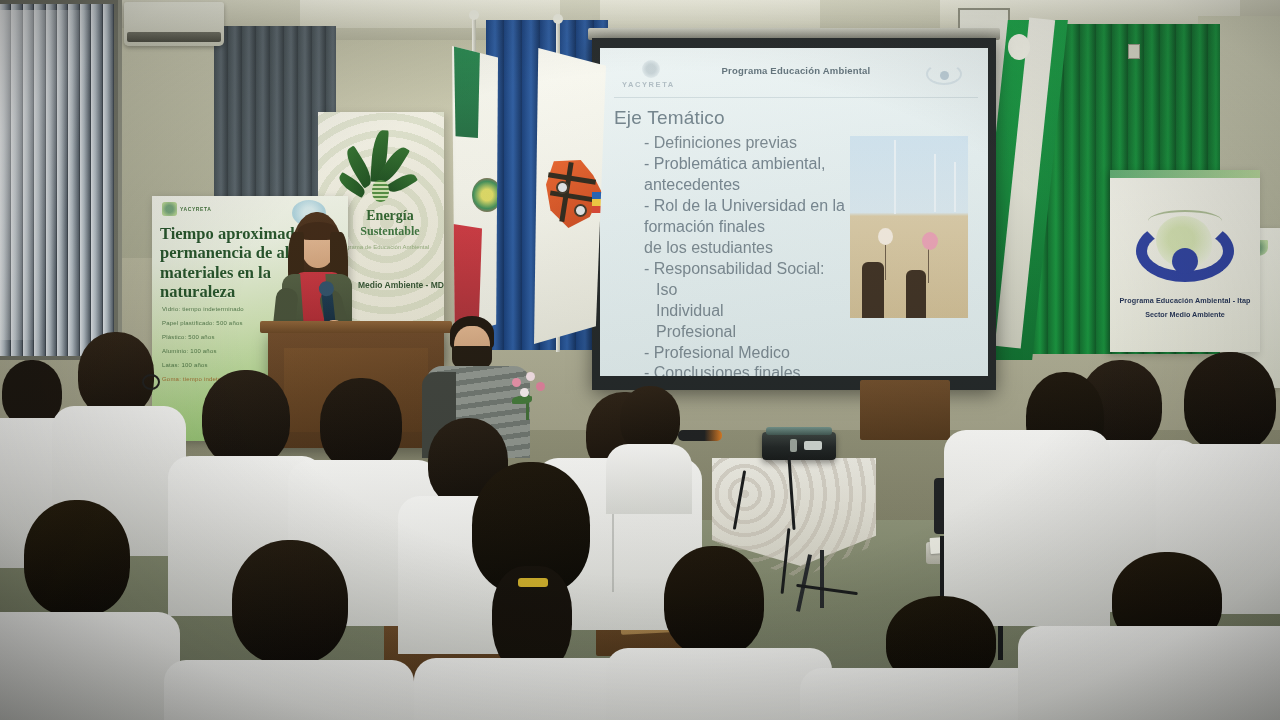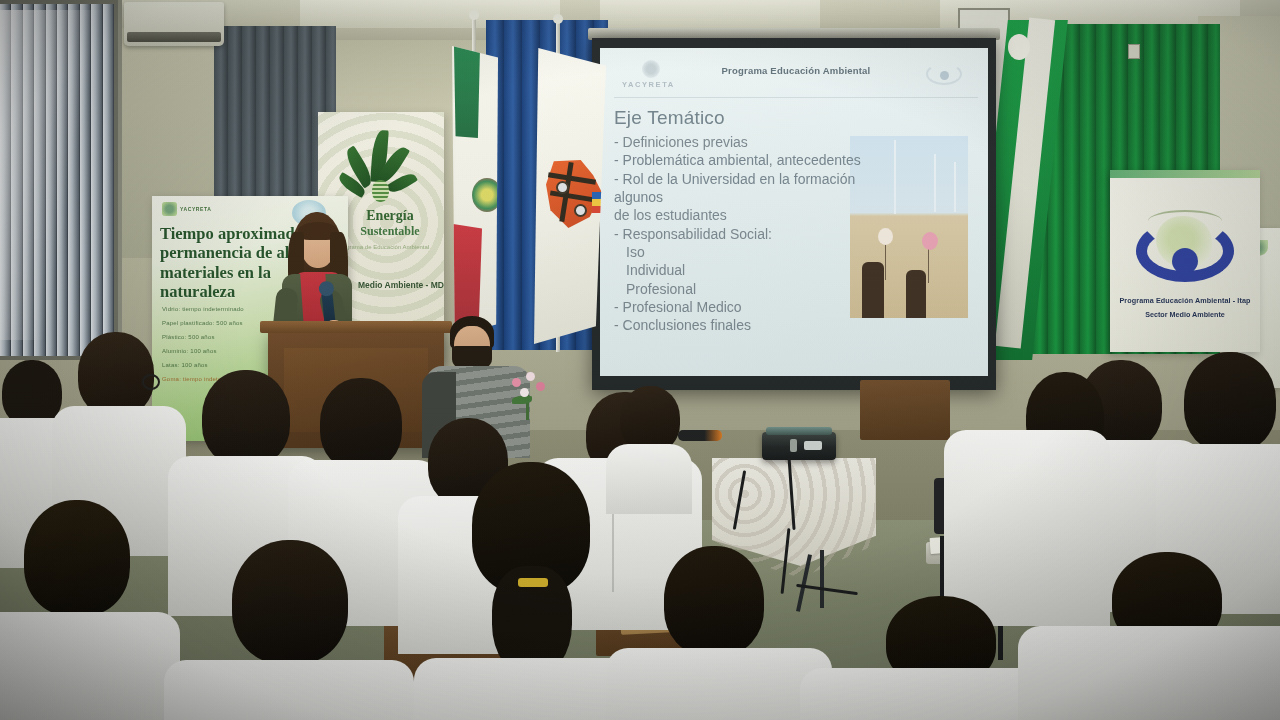--- a/index.html
+++ b/index.html
@@ -88,22 +88,22 @@
   .slide-logo-r { position:absolute; right:12px; top:0px; width:44px; height:32px; }
   .logo-arc { position:absolute; left:4px; top:5px; width:36px; height:22px;
               border:2.5px solid #cfdde5; border-top-color:transparent;
               border-radius:50%; opacity:.8; }
   .logo-dot { position:absolute; left:18px; top:13px; width:9px; height:9px;
               border-radius:50%; background:#b9cbd6; }
 
   .slide-heading { margin-top:9px; font-size:19px; font-weight:400;
                    color:#6f818b; letter-spacing:.2px; }
   .slide-body { margin-top:4px; width:215px; }
-  .slide-line { font-size:14px; line-height:1.31; color:#76858e;
-                white-space:nowrap; }
+  .slide-line { font-size:16px; line-height:1.31; color:#76858e;
+                white-space:nowrap;margin-left:30px; }
   .slide-line.indent { padding-left:12px; }
   .slide-line.wide { width:275px; white-space:normal; position:relative; z-index:3; }
 
   .slide-photo { position:absolute; right:20px; top:88px; width:118px; height:182px;
                  background:linear-gradient(180deg,#cfe3f0 0%,#d8e7ef 42%,#d8c9a6 44%,#cdbb93 100%);
                  overflow:hidden; }
   .turbine { position:absolute; width:2px; background:#e9f1f6; }
   .t1 { left:44px; top:4px; height:74px; }
   .t2 { left:84px; top:18px; height:58px; }
   .t3 { left:104px; top:26px; height:50px; }
@@ -424,21 +424,21 @@
             <div class="logo-arc"></div>
             <div class="logo-dot"></div>
           </div>
         </div>
 
         <div class="slide-heading">Eje Temático</div>
 
         <div class="slide-body">
           <div class="slide-line">- Definiciones previas</div>
           <div class="slide-line wide">- Problemática ambiental, antecedentes</div>
-          <div class="slide-line wide">- Rol de la Universidad en la formación algunos</div>
+          <div class="slide-line wide">- Rol de la Universidad en la formación finales</div>
           <div class="slide-line">de los estudiantes</div>
           <div class="slide-line">- Responsabilidad Social:</div>
           <div class="slide-line indent">Iso</div>
           <div class="slide-line indent">Individual</div>
           <div class="slide-line indent">Profesional</div>
           <div class="slide-line">- Profesional Medico</div>
           <div class="slide-line">- Conclusiones finales</div>
         </div>
 
         <div class="slide-photo">

